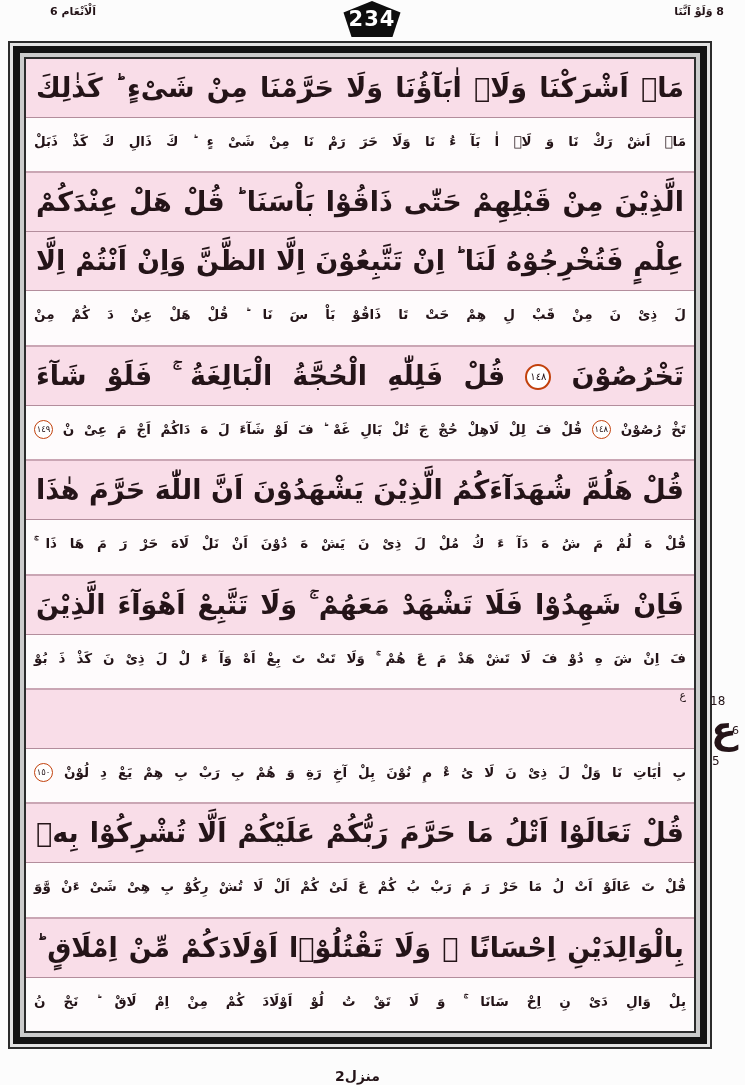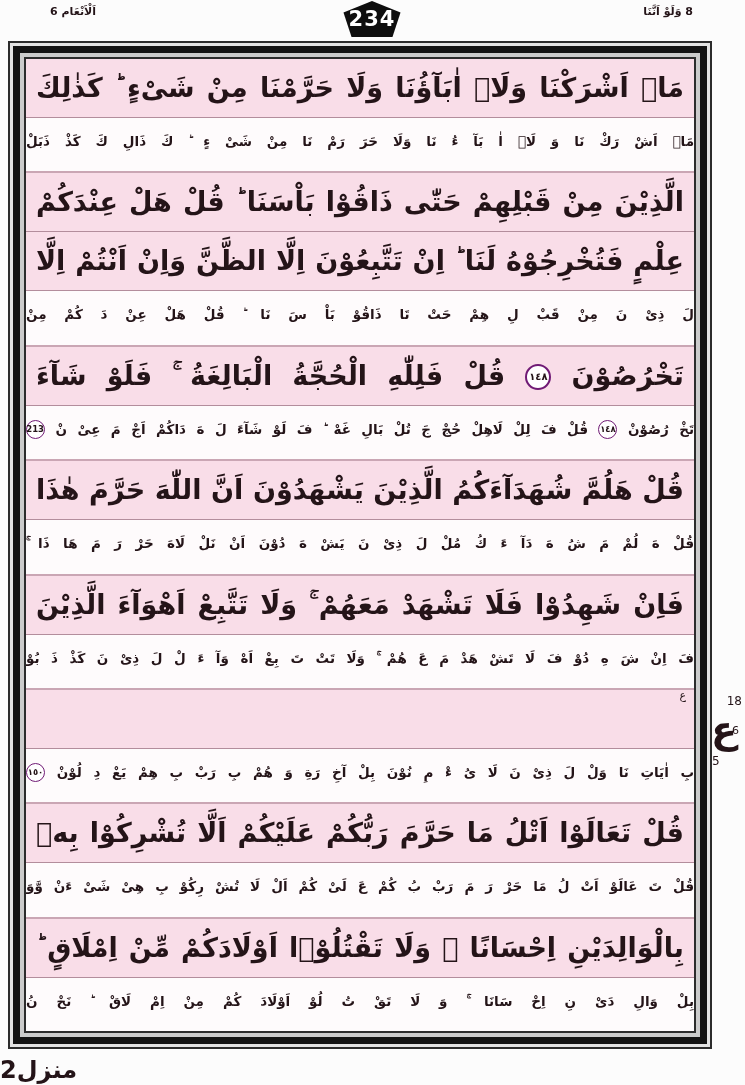--- a/index.html
+++ b/index.html
@@ -4,21 +4,21 @@
 <style>
   html,body{margin:0;padding:0;}
   body{
     width:745px;height:1085px;position:relative;overflow:hidden;
     background:#fcfcfc;color:#241418;
     font-family:"DejaVu Sans", sans-serif;
   }
   
   .hdr-label{position:absolute;top:5px;font-size:11px;font-weight:bold;direction:rtl;white-space:nowrap;}
   .hdr-left{left:50px;}
-  .hdr-right{right:52px;}
+  .hdr-right{right:21px;}
   .page-badge{
     position:absolute;left:341px;top:1px;width:62px;height:36px;
     background:#0e0e0e;color:#ffffff;
     clip-path:polygon(50% 0%,96% 32%,83% 100%,17% 100%,4% 32%);
     display:flex;align-items:center;justify-content:center;
     font-size:21px;font-weight:bold;letter-spacing:1px;
   }
   
   .frame-outer{
     position:absolute;left:8px;top:41px;width:704px;height:1008px;
@@ -35,42 +35,42 @@
   .row{direction:rtl;box-sizing:border-box;overflow:hidden;
        text-align:justify;text-align-last:justify;padding:0 10px;}
   .row-quran{
     height:59px;line-height:57px;background:#f9dde8;
     border-bottom:1px solid #b38d9c;
     font-size:27px;font-weight:bold;white-space:normal;position:relative;
   }
   .row-split{
     flex:1;line-height:47px;background:#fefbfc;
     border-bottom:2px solid #caa6b4;
-    font-size:13.5px;font-weight:bold;padding:0 0;
+    font-size:13.5px;font-weight:bold;padding:0 8px;
   }
   .frame-inner .row:last-child{border-bottom:none;}
   
   .aya{
-    display:inline-block;width:22px;height:22px;border:2px solid #701a75;border-radius:50%;
-    font-size:10px;line-height:22px;font-weight:bold;text-align:left;text-align-last:center;
+    display:inline-block;width:22px;height:22px;border:2px solid #c2410c;border-radius:50%;
+    font-size:10px;line-height:22px;font-weight:normal;text-align:left;text-align-last:center;
     vertical-align:middle;background:#fff;
   }
   .aya-sm{width:17px;height:17px;line-height:17px;font-size:8.5px;border-width:1.5px;}
   .ruku-sup{position:absolute;top:0px;right:8px;font-size:11px;line-height:12px;font-weight:normal;}
   
   .ruku-margin{position:absolute;right:3px;top:694px;width:36px;text-align:center;direction:rtl;}
-  .ruku-margin .n-top{font-size:12px;display:block;text-align:right;padding-left:4px;}
+  .ruku-margin .n-top{font-size:12px;display:block;text-align:left;padding-left:4px;}
   .ruku-ain-wrap{position:relative;display:block;height:46px;}
   .ruku-ain{font-size:38px;line-height:44px;font-weight:bold;}
   .ruku-margin .n-mid{position:absolute;right:3px;top:16px;font-size:11px;}
   .ruku-margin .n-bot{font-size:12px;display:block;text-align:left;padding-left:6px;}
   
   .manzil{
-    position:absolute;left:0;right:30px;bottom:1px;text-align:left;
-    font-size:24px;font-weight:bold;direction:rtl;
+    position:absolute;left:0;right:30px;bottom:1px;text-align:center;
+    font-size:14px;font-weight:bold;direction:rtl;
   }
 </style>
 </head>
 <body>
 
 <div>
   <span class="hdr-label hdr-left">اَلْاَنْعَام 6</span>
   <div class="page-badge">
     <span>234</span>
   </div>
@@ -92,21 +92,21 @@
     <div class="row row-quran">
       <span>تَخْرُصُوْنَ</span>
       <span class="aya">١٤٨</span>
       <span>قُلْ فَلِلّٰهِ الْحُجَّةُ الْبَالِغَةُ ۚ فَلَوْ شَآءَ لَهَدٰىكُمْ اَجْمَعِیْنَ</span>
       
     </div>
     <div class="row row-split">
       <span>تَخْ رُصُوْنْ</span>
       <span class="aya aya-sm">١٤٨</span>
       <span>قُلْ فَ لِلْ لَاهِلْ حُجْ جَ تُلْ بَالِ غَهْ ؕ فَ لَوْ شَآءَ لَ هَ دَاكُمْ اَجْ مَ عِیْ نْ</span>
-      <span class="aya aya-sm">213</span>
+      <span class="aya aya-sm">١٤٩</span>
     </div>
 
     <div class="row row-quran">قُلْ هَلُمَّ شُهَدَآءَكُمُ الَّذِیْنَ یَشْهَدُوْنَ اَنَّ اللّٰهَ حَرَّمَ هٰذَا ۚ</div>
     <div class="row row-split">قُلْ هَ لُمْ مَ شُ هَ دَآ ءَ كُ مُلْ لَ ذِیْ نَ یَشْ هَ دُوْنَ اَنْ نَلْ لَاهَ حَرْ رَ مَ هَا ذَا ۚ</div>
 
     <div class="row row-quran">فَاِنْ شَهِدُوْا فَلَا تَشْهَدْ مَعَهُمْ ۚ وَلَا تَتَّبِعْ اَهْوَآءَ الَّذِیْنَ كَذَّبُوْا</div>
     <div class="row row-split">فَ اِنْ شَ هِ دُوْ فَ لَا تَشْ هَدْ مَ عَ هُمْ ۚ وَلَا تَتْ تَ بِعْ اَهْ وَآ ءَ لْ لَ ذِیْ نَ كَذْ ذَ بُوْ</div>
 
     <div class="row row-quran">
       <span class="ruku-sup">ع</span>

